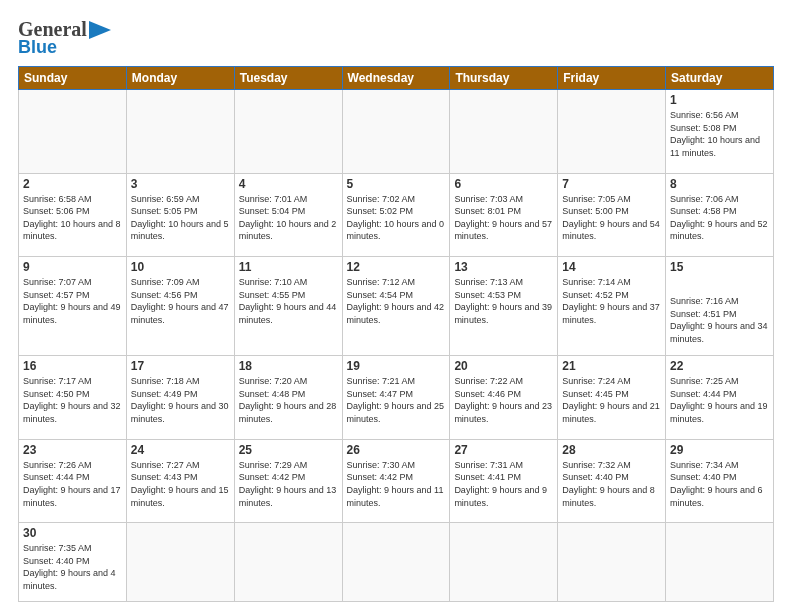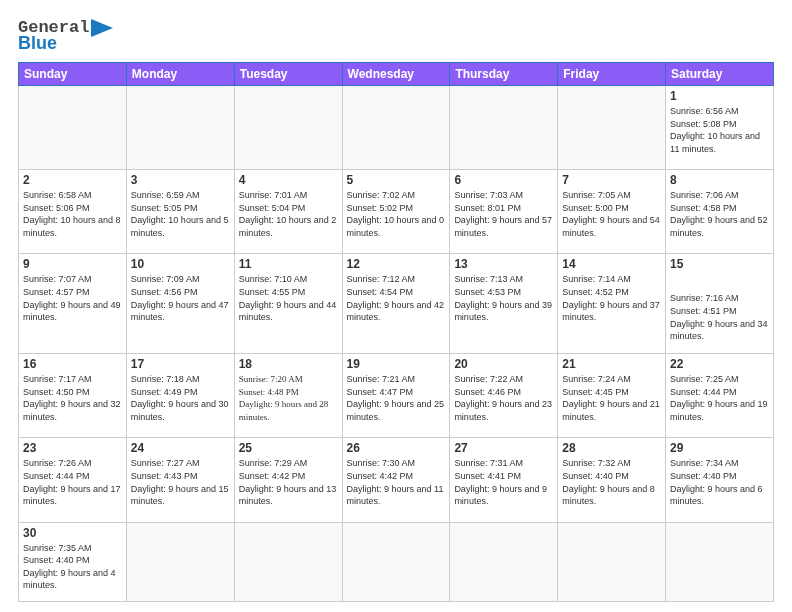--- a/index.html
+++ b/index.html
@@ -40,21 +40,21 @@
     .location {
       font-size: 13px;
       color: #555;
     }
     .calendar {
       width: 100%;
       border-collapse: collapse;
       flex: 1;
     }
     .calendar th {
-      background: #8b5cf6;
+      background: #a16207;
       color: #fff;
       font-size: 12px;
       font-weight: bold;
       padding: 4px 5px;
       border: 1px solid #2f74c0;
       text-align: left;
     }
     .calendar td {
       border: 1px solid #ccc;
       vertical-align: top;
@@ -84,21 +84,21 @@
   </style>
 </head>
 <body>
 
 <div class="page">
   <div class="header">
     <div class="logo">
   <div style="display:flex; flex-direction:column; align-items:flex-start;">
     <div style="display:flex; align-items:center; gap:2px;">
       <div style="position:relative; display:inline-block;">
-        <span style="font-size:17px; font-weight:bold; color:#444; font-family:Liberation Mono, monospace;">General</span>
+        <span style="font-size:20px; font-weight:bold; color:#444; font-family:Liberation Serif, serif;">General</span>
       </div>
       <svg width="22" height="18" viewBox="0 0 22 18">
         <polygon points="0,0 22,9 0,18" fill="#1a7abf"></polygon>
       </svg>
     </div>
     <span style="font-size:18px; font-weight:bold; color:#1a7abf; font-family:Arial; margin-top:-4px;">Blue</span>
   </div>
 </div>
     <div class="title-block">
       <div class="month-title"></div>
@@ -229,21 +229,21 @@
 Daylight: 9 hours and 32 minutes.</div>
           </td>
           <td>
             <div class="day-number">17</div>
             <div class="day-info" style="white-space: pre-line;">Sunrise: 7:18 AM
 Sunset: 4:49 PM
 Daylight: 9 hours and 30 minutes.</div>
           </td>
           <td>
             <div class="day-number">18</div>
-            <div class="day-info" style="white-space: pre-line; font-family: Liberation Serif, serif;">Sunrise: 7:20 AM
+            <div class="day-info" style="white-space: pre-line;">Sunrise: 7:20 AM
 Sunset: 4:48 PM
 Daylight: 9 hours and 28 minutes.</div>
           </td>
           <td>
             <div class="day-number">19</div>
             <div class="day-info" style="white-space: pre-line;">Sunrise: 7:21 AM
 Sunset: 4:47 PM
 Daylight: 9 hours and 25 minutes.</div>
           </td>
           <td>

